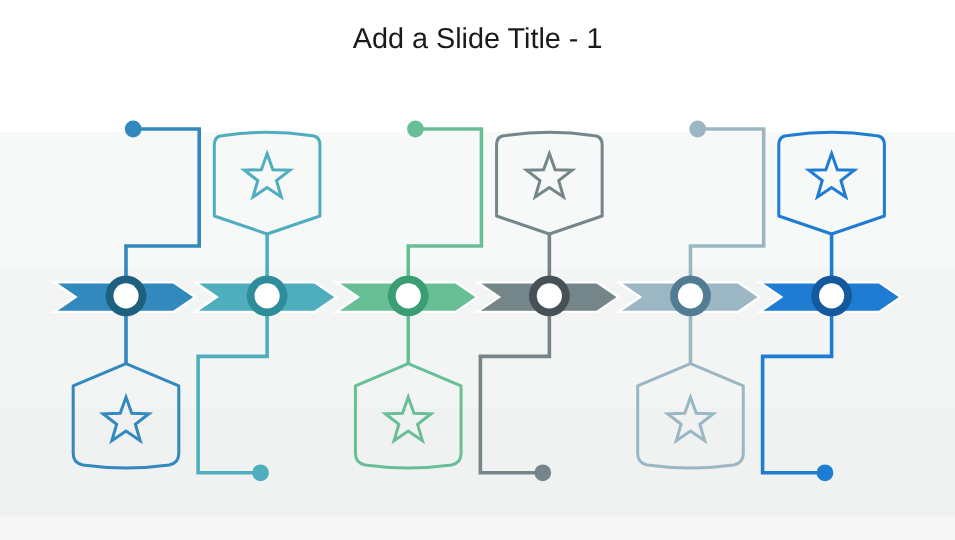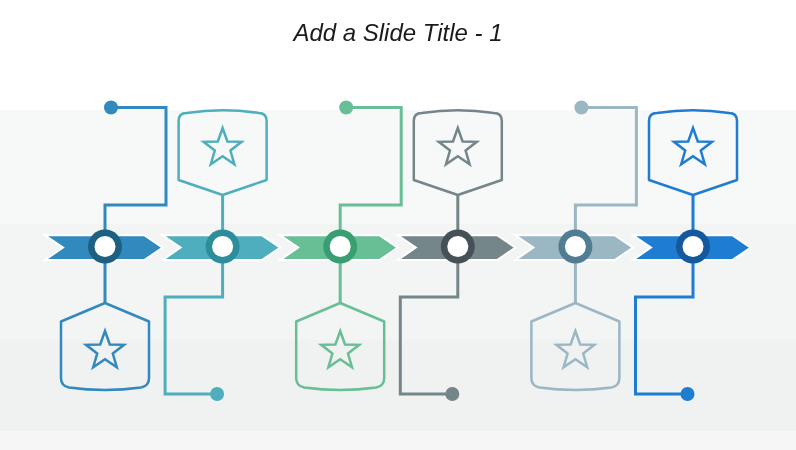--- a/index.html
+++ b/index.html
@@ -2,21 +2,20 @@
 <html><head>
 <meta charset="utf-8">
 <style>
   html,body{margin:0;padding:0;}
   .slide{
     position:relative;
     width:796px;height:450px;
     overflow:hidden;
     background:#ffffff;
     font-family:"Liberation Sans", sans-serif;
-    font-style:italic;
   }
   .bg-bands{position:absolute;inset:0;}
   .bg-band{width:100%;}
   .slide-title{
     position:absolute;top:19px;left:0;width:100%;
     text-align:center;
     font-size:24px;line-height:28px;font-weight:400;
     color:#1a1a1a;
     margin:0;
   }

